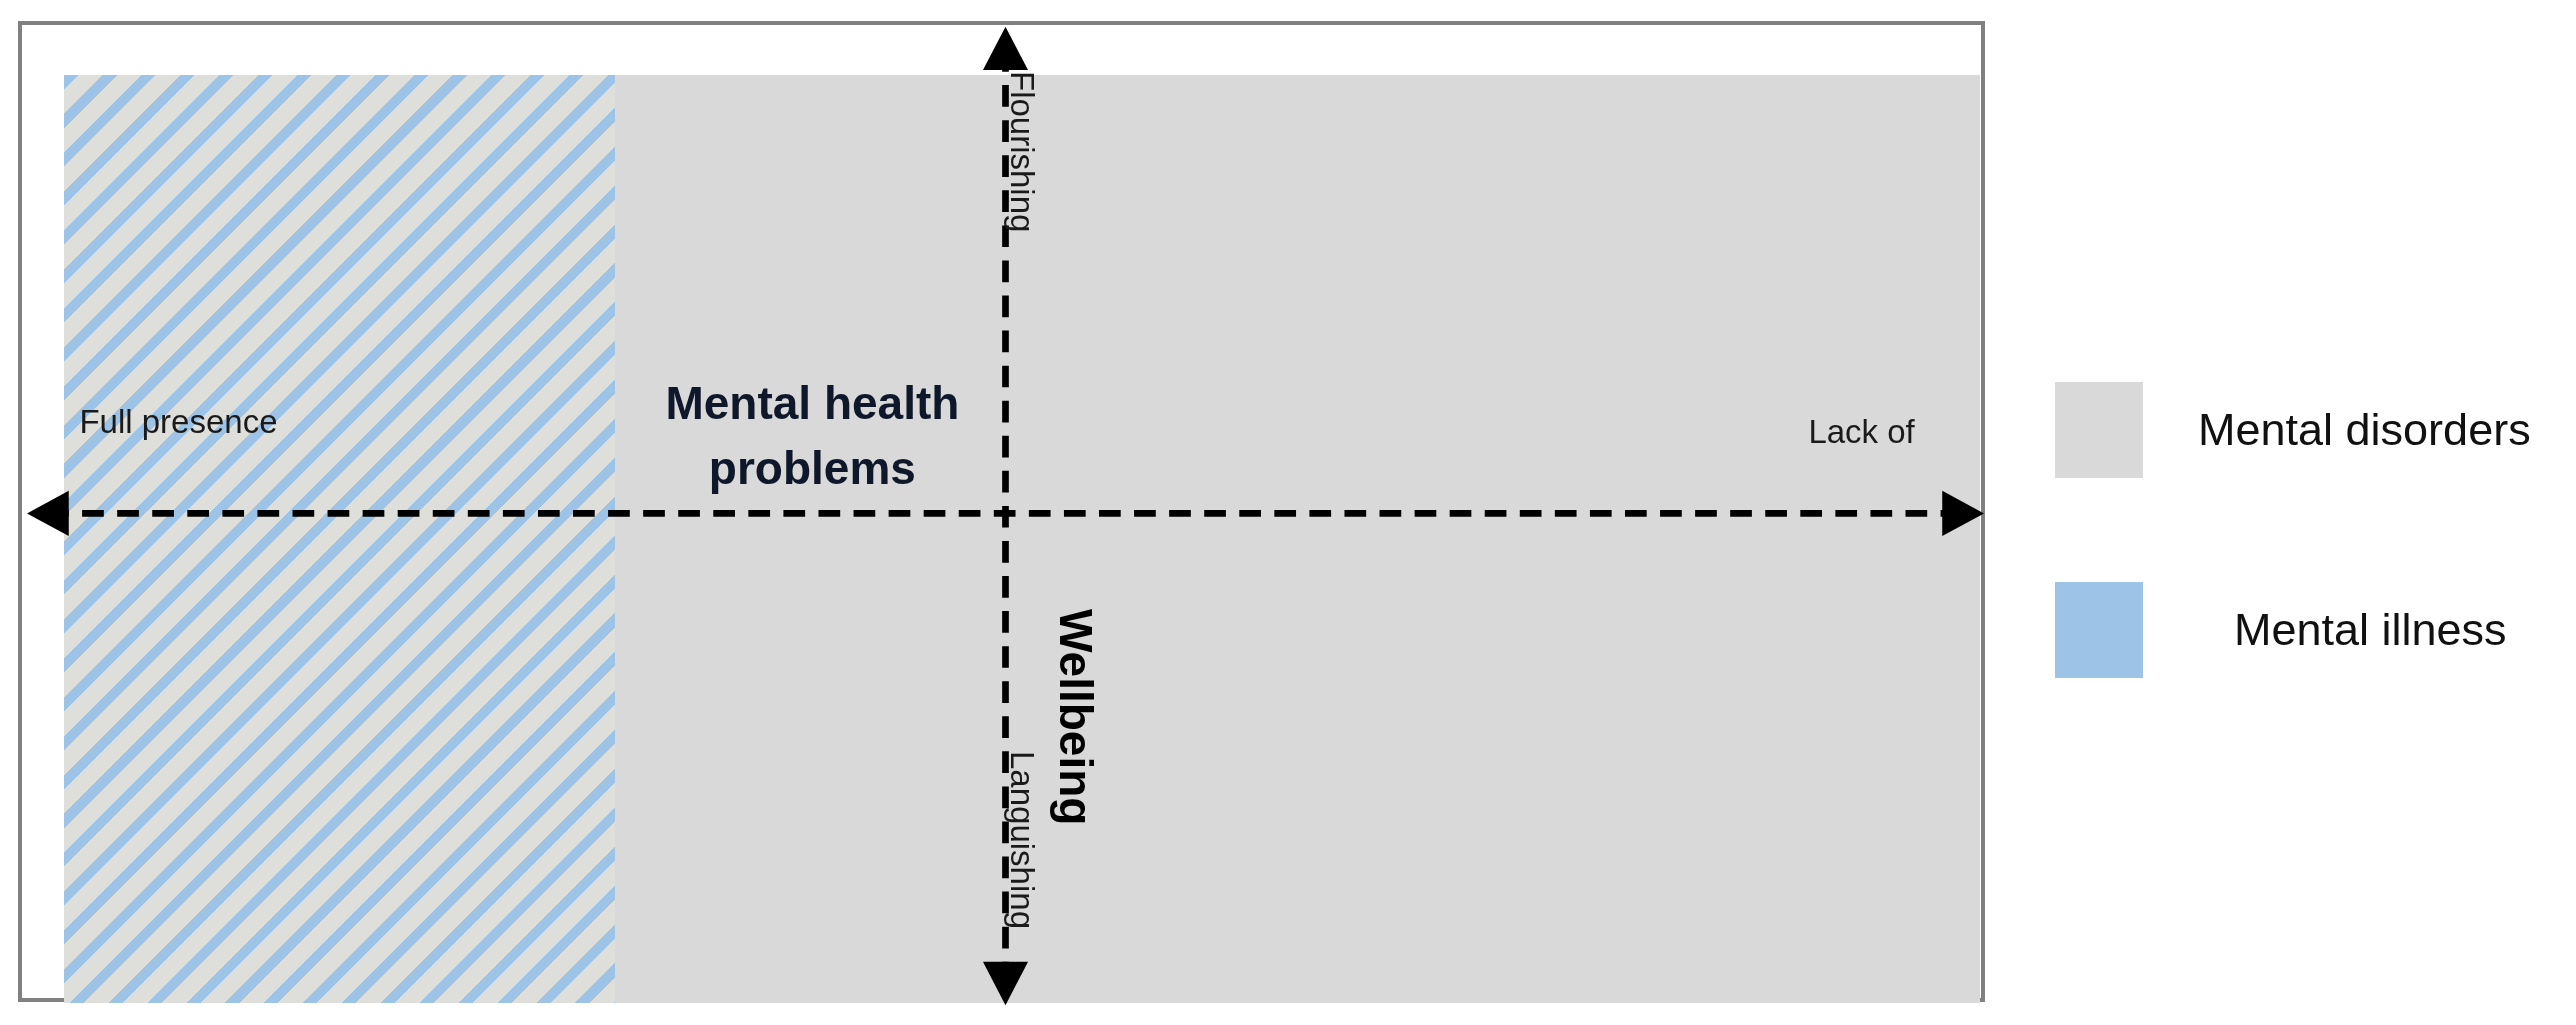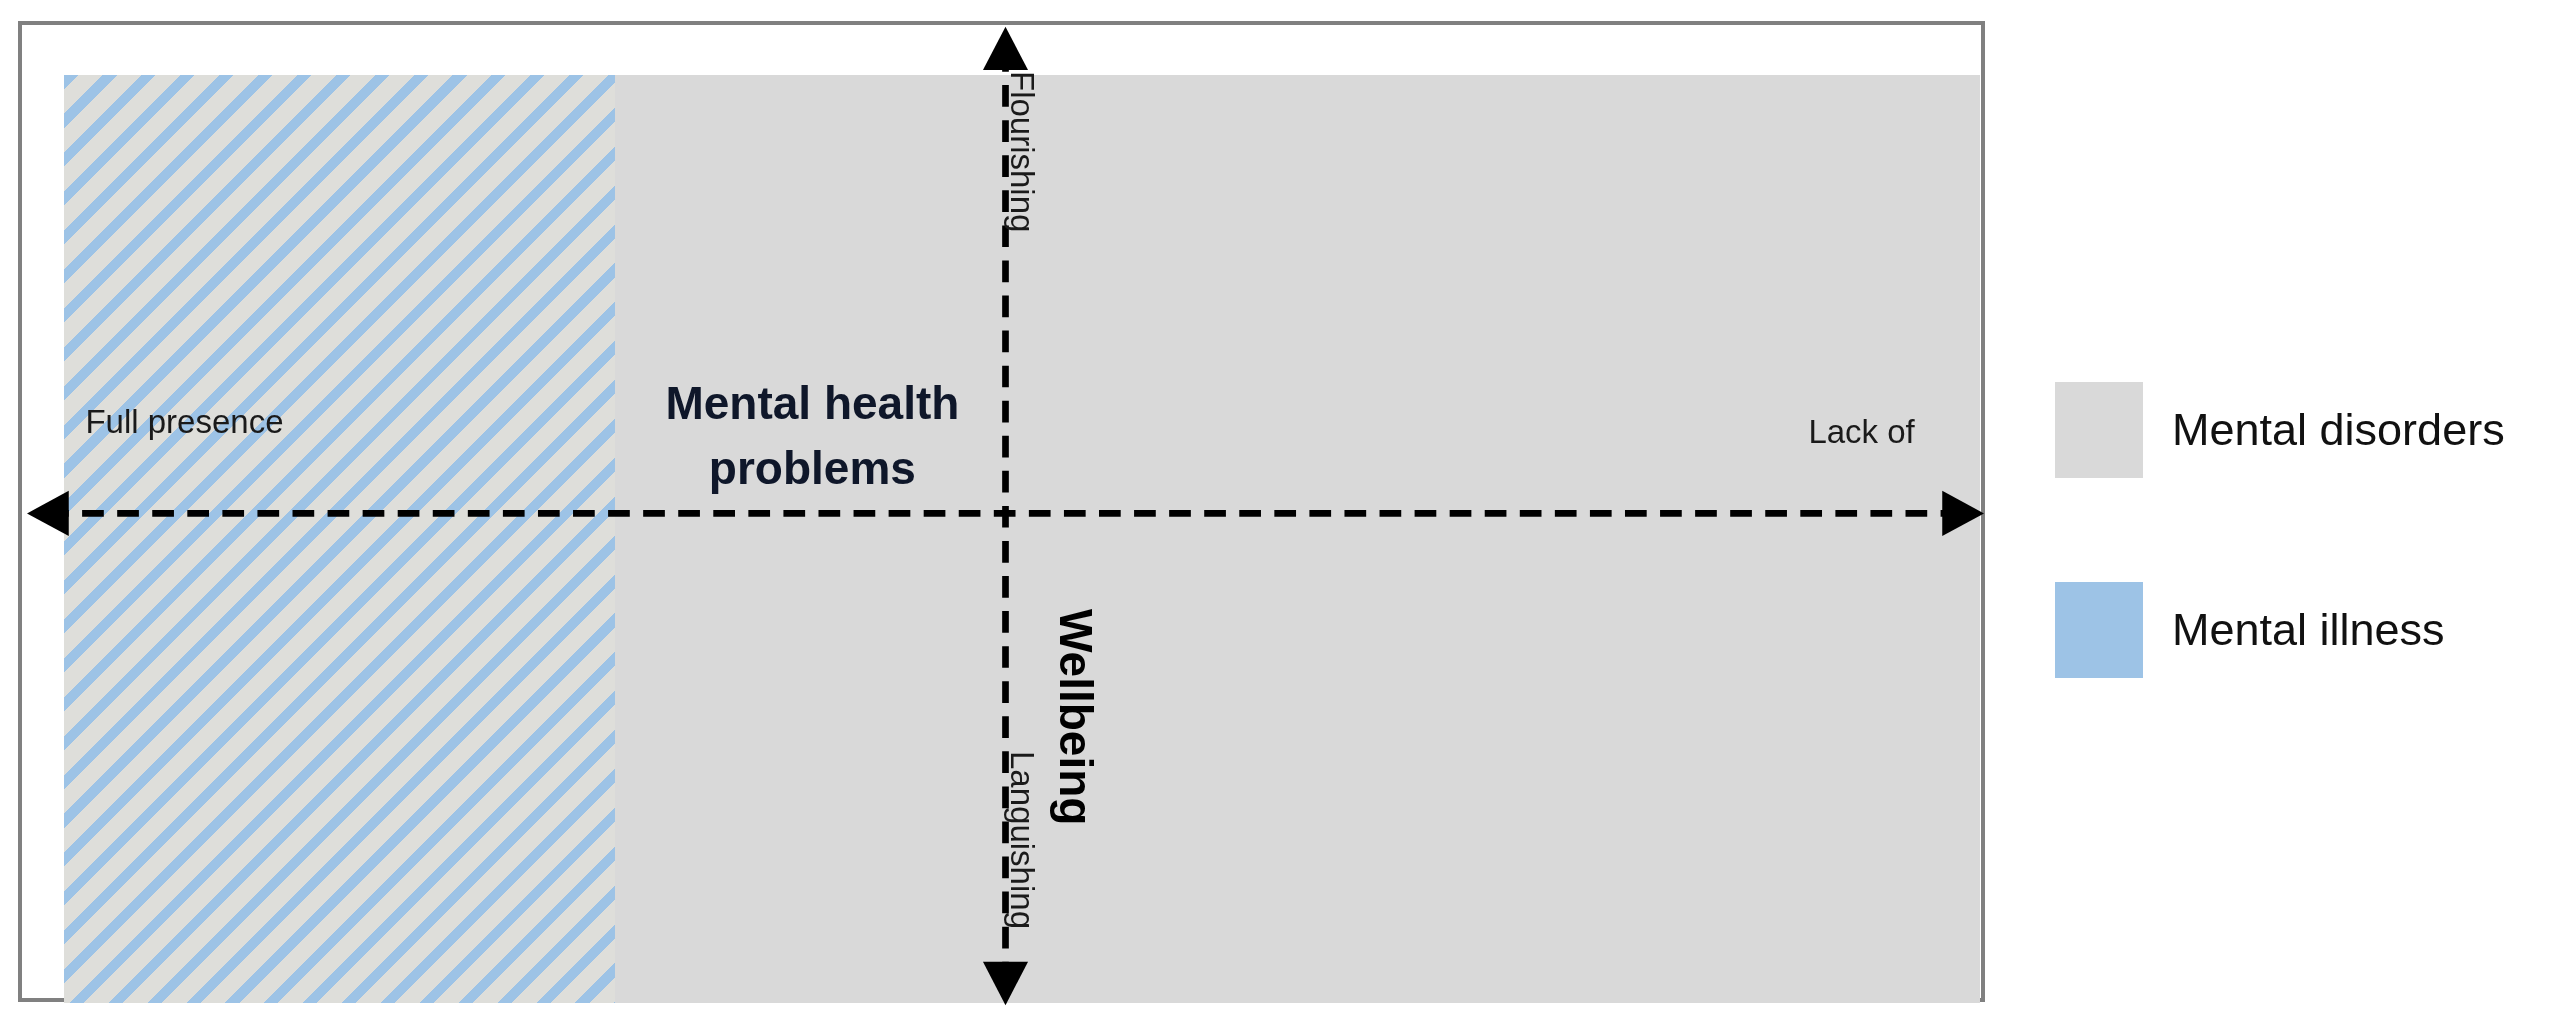--- a/index.html
+++ b/index.html
@@ -65,21 +65,21 @@
   }
 
   
   .axis-end-label {
     position: absolute;
     font-size: 33px;
     color: #1a1a1a;
     white-space: nowrap;
     line-height: 1;
   }
-  #label-full-presence { left: 63px;  top: 380px; }
+  #label-full-presence { left: 57px;  top: 380px; }
   #label-lack-of      { left: 1786px; top: 390px; text-align: right; }
 
   
   .axis-vert-label {
     position: absolute;
     font-size: 33px;
     color: #1a1a1a;
     white-space: nowrap;
     line-height: 1;
     transform-origin: 0 0;
@@ -120,30 +120,30 @@
     position: absolute;
     left: 2055px;
     top: 380px;
     width: 501px;
   }
   .legend-row {
     display: flex;
     align-items: center;
     height: 100px;
   }
-  .legend-row + .legend-row { margin-top: 100px; }
+  .legend-row + .legend-row { margin-top: 100px; gap: 36px; }
   .legend-swatch {
     width: 88px;
     height: 96px;
     flex: 0 0 auto;
   }
   .legend-swatch.disorders { background: #D9D9D9; }
   .legend-swatch.illness   { background: #9DC3E6; }
   .legend-text {
-    margin-left: 29px;
+    margin-left: 55px;
     font-size: 45px;
     color: #111111;
     white-space: nowrap;
   }
 </style>
 </head>
 <body>
 
 <div id="figure-frame">
 

